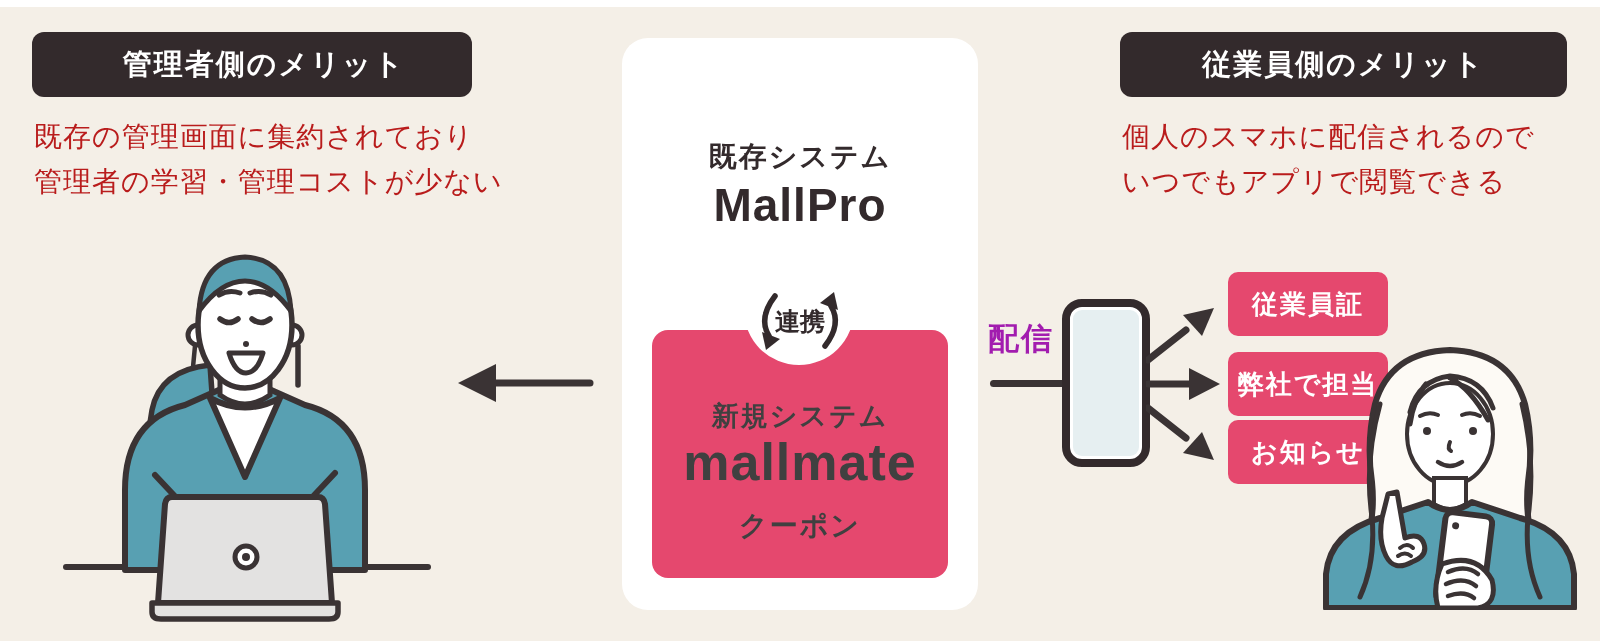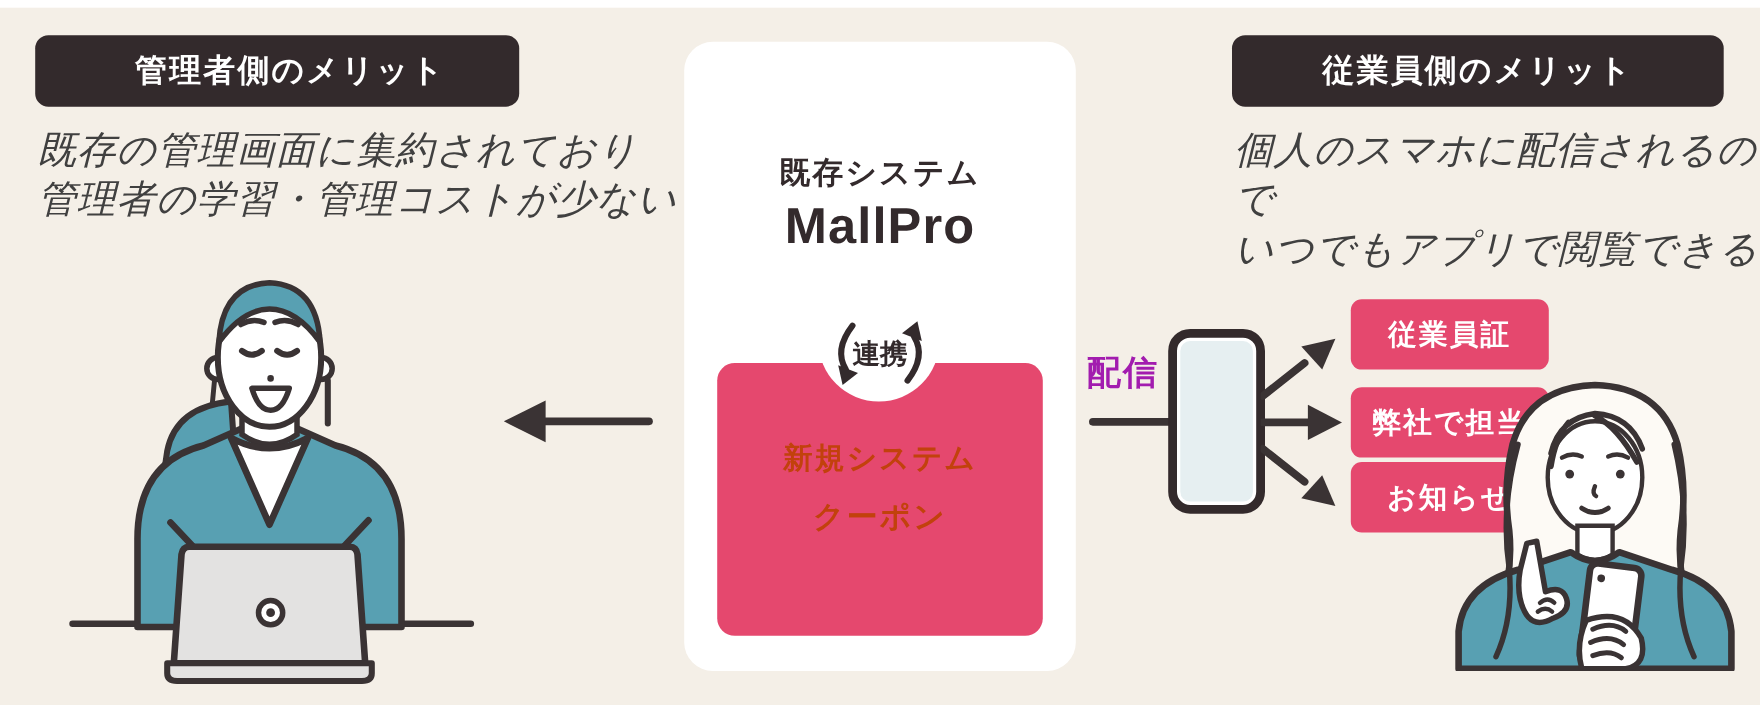--- a/index.html
+++ b/index.html
@@ -15,21 +15,21 @@
 
   
   .pill {
     position:absolute; height:65px; background:#332a2c; border-radius:12px;
     display:flex; align-items:center; justify-content:center;
     color:#ffffff; font-size:29px; font-weight:bold; letter-spacing:2px;
   }
   .pill.admin { left:32px; top:32px; width:440px;padding-left:24px; }
   .pill.employee { left:1120px; top:32px; width:447px; }
 
-  .desc { position:absolute; font-size:35px; line-height:45px; color:#404040; letter-spacing:1px;font-style:italic; }
+  .desc { position:absolute; font-size:28px; line-height:45px; color:#b91c1c; letter-spacing:1px; }
   .desc.admin { left:34px; top:114px; }
   .desc.employee { left:1122px; top:114px; }
 
   
   .card {
     position:absolute; left:622px; top:38px; width:356px; height:572px;
     background:#ffffff; border-radius:26px;
   }
   .card .existing { position:absolute; left:0; top:100px; width:100%; text-align:center; color:#332a2c; }
   .card .existing .label { font-size:28px; font-weight:bold; letter-spacing:2px; }
@@ -37,37 +37,37 @@
 
   .newbox {
     position:absolute; left:30px; top:292px; width:296px; height:248px;
     background:#e5486e; border-radius:16px;
   }
   .notch-circle {
     position:absolute; left:122px; top:217px; width:110px; height:110px;
     background:#ffffff; border-radius:50%;
   }
   .sync { position:absolute; left:131px; top:250px; }
-  .new-content { position:absolute; left:30px; top:360px; width:296px; text-align:center; color:#c2410c; }
+  .new-content { position:absolute; left:30px; top:360px; width:296px; text-align:center; color:#404040; }
   .new-content .label { font-size:27px; font-weight:bold; letter-spacing:2px; }
   .new-content .name  { font-size:52px; font-weight:800; letter-spacing:1px; line-height:56px; }
   .new-content .owner { font-size:28px; font-weight:bold; letter-spacing:2px; margin-top:17px; }
 
   
   .haishin { position:absolute; left:988px; top:318px; font-size:31px; font-weight:bold; color:#a21caf; letter-spacing:2px; }
   .delivery-line { position:absolute; left:990px; top:380px; width:80px; height:7px; background:#3a3334; border-radius:4px; }
   .phone {
     position:absolute; left:1062px; top:299px; width:88px; height:168px;
     background:#ffffff; border:8px solid #332a2c; border-radius:20px; padding:3px;
   }
   .phone .screen { width:100%; height:100%; background:#e6eff1; border-radius:9px; }
   .fan { position:absolute; left:1146px; top:294px; }
 
   .chip {
-    position:absolute; left:1228px; width:180px; height:64px;
+    position:absolute; left:1228px; width:160px; height:64px;
     background:#e5486e; border-radius:10px;
     display:flex; align-items:center; justify-content:center;
     color:#ffffff; font-size:26px; font-weight:bold; letter-spacing:2px;
   }
   .chip.c0 { top:272px; } .chip.c1 { top:352px; } .chip.c2 { top:420px; }
 
   
   .illust { position:absolute; }
   .illust.admin { left:60px; top:245px; }
   .illust.employee { left:1300px; top:342px; }
@@ -142,20 +142,21 @@
   <svg class="sync" width="94" height="66" viewBox="0 0 94 66">
     <path d="M22,8 Q5,30 16,48" stroke="#332a2c" stroke-width="5.5" stroke-linecap="round" fill="none"></path>
     <polygon points="13,62 27,51 9,44" fill="#332a2c"></polygon>
     <path d="M72,58 Q89,36 78,18" stroke="#332a2c" stroke-width="5.5" stroke-linecap="round" fill="none"></path>
     <polygon points="81,4 67,15 85,22" fill="#332a2c"></polygon>
     <text x="47" y="35" text-anchor="middle" dominant-baseline="middle" font-size="25" font-weight="bold" fill="#332a2c">連携</text>
   </svg>
 
   <div class="new-content">
     <div class="label">新規システム</div>
+    <div class="name">mallmate</div>
     <div class="owner">クーポン</div>
   </div>
 </div>
 
 <div class="haishin">配信</div>
 <div class="delivery-line"></div>
 
 <div class="phone">
   <div class="screen"></div>
 </div>

